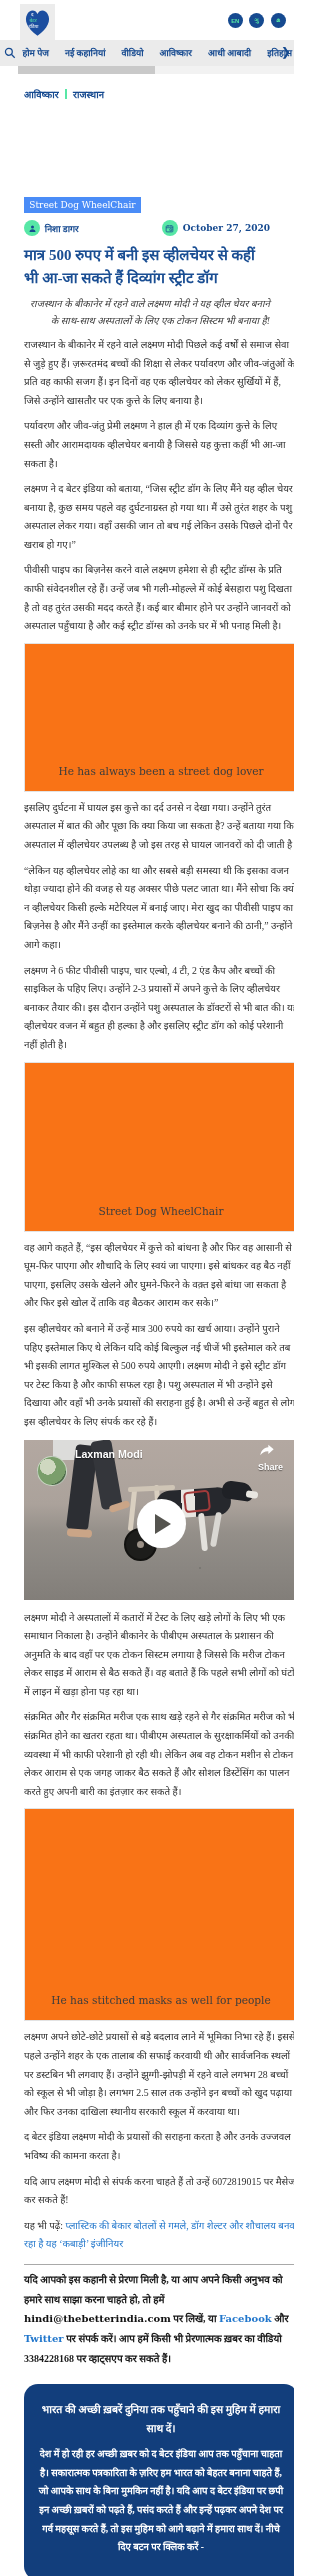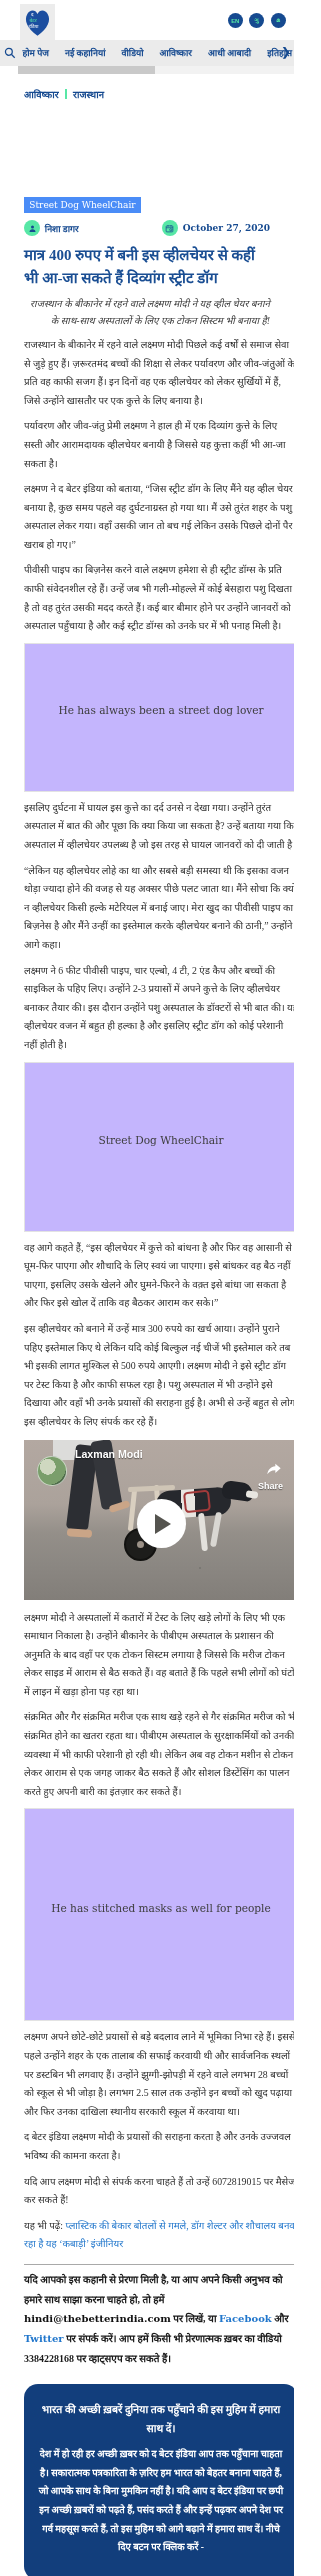--- a/index.html
+++ b/index.html
@@ -35,21 +35,21 @@
   .meta-circle { width:16px; height:16px; border-radius:50%; background:#57e7a6; display:flex; align-items:center; justify-content:center; }
   .meta-circle svg { width:9px; height:9px; }
   .meta-name { font-size:9px; font-weight:700; color:#164a90; cursor:pointer; }
   .meta-date { font-family:"DejaVu Serif",serif; font-size:9px; font-weight:700; color:#164a90; }
   h1.title { margin:7.5px 24px 0 24px; font-size:15px; line-height:1.55; color:#1a4e93; font-weight:700; }
   .subtitle { margin:4.3px 24px 0 24px; font-style:italic; font-size:9.8px; line-height:1.75; color:#3a3a3a;text-align:right; }
 
   
   .content { margin:3.2px 23.4px 0 24px; width:274px; }
   .content p.body-p { font-size:9.8px; line-height:18.6px; color:#2e2e2e; margin:7px 0; }
-  .figure { border:0.5px solid #e3e3e3; background:#c4b5fd; margin:0 0; display:flex; flex-direction:column; justify-content:center; align-items:center; }
+  .figure { border:0.5px solid #e3e3e3; background:#f97316; margin:0 0; display:flex; flex-direction:column; justify-content:flex-end; align-items:center; }
   .fig-1 { height:149px; } .fig-2 { height:170px; } .fig-3 { height:213px; }
   .fig-caption { font-family:"DejaVu Serif",serif; font-size:10.6px; color:#3d3d3d; padding-bottom:14px; text-align:center; }
 
   
   .video { position:relative; height:160px; margin:8.5px 0; overflow:hidden; cursor:pointer;
     background:
       radial-gradient(1.6px 1.6px at 21px 133px, #6f6d69 40%, transparent 41%),
       radial-gradient(1.6px 1.6px at 64px 144px, #6f6d69 40%, transparent 41%),
       radial-gradient(2.1px 2.1px at 176px 128px, #7a7873 40%, transparent 41%),
       radial-gradient(1.6px 1.6px at 240px 144px, #6f6d69 40%, transparent 41%),
@@ -69,21 +69,21 @@
   .v-dogbody { position:absolute; left:132px; top:49px; width:75px; height:28px; border-radius:14px; transform:rotate(-4deg);
     background:linear-gradient(90deg,#26282d 0 34%, #e8e6e1 34% 52%, #26282d 52% 100%); }
   .v-doghead { position:absolute; left:198px; top:42px; width:31px; height:18px; border-radius:8.5px 11.7px 5.3px 7.5px; background:#1f2126; transform:rotate(8deg); }
   .v-dogsnout { position:absolute; left:222px; top:51px; width:11.7px; height:7px; border-radius:3.2px; background:#e8e6e1; transform:rotate(8deg); }
   .v-dogleg { position:absolute; left:176px; top:73px; width:6.4px; height:38px; background:#e3e1dc; border-radius:2.7px; transform:rotate(-6deg); }
   .v-dogleg2 { position:absolute; left:189px; top:72px; width:5.9px; height:35px; background:#d9d7d2; border-radius:2.7px; transform:rotate(10deg); }
   .v-harness { position:absolute; left:160px; top:51px; width:25.5px; height:21px; border:2.1px solid #a23a3a; border-radius:4.3px; transform:rotate(-6deg); background:transparent; }
   .v-avatar { position:absolute; left:12.8px; top:16px; width:30px; height:30px; border-radius:50%; border:0.5px solid rgba(255,255,255,.6);
     background:radial-gradient(circle at 35% 35%, #cfd8c0 0 30%, #7a9e6b 31% 70%, #4e6b4a 71% 100%); cursor:pointer; }
   .v-author { position:absolute; left:51px; top:8px; color:#fff; font-family:"Liberation Sans",sans-serif; font-size:10.6px; font-weight:bold; text-shadow:0 0.5px 1.1px rgba(0,0,0,.5); cursor:pointer; }
-  .v-share { position:absolute; right:15px; top:21px; text-align:right; cursor:pointer; }
+  .v-share { position:absolute; right:15px; top:2px; text-align:left; cursor:pointer; }
   .v-share svg { width:18px; height:16px; }
   .v-share-label { color:#fff; font-family:"Liberation Sans",sans-serif; font-size:9px; font-weight:bold; margin-top:2.1px; text-shadow:0 0.5px 1.1px rgba(0,0,0,.5); }
   .v-play { position:absolute; left:50%; top:50%; width:49px; height:49px; margin:-21px 0 0 -24.5px; border-radius:50%; background:#ffffff; display:flex; align-items:center; justify-content:center; cursor:pointer; }
   .v-play-tri { width:0; height:0; border-left:16px solid #55544f; border-top:10px solid transparent; border-bottom:10px solid transparent; margin-left:4.3px; }
 
   
   .also-read { font-size:9.8px; line-height:18.6px; margin:7px 0; color:#2e2e2e; }
   .also-read a { color:#2277cc; text-decoration:none; cursor:pointer; }
   .rule { border:none; border-top:0.5px solid #a9a9a9; margin:9.6px 0 2.1px 0; }
   .bold-note { font-size:10px; line-height:19.7px; font-weight:700; color:#1a1a1a; margin:5.3px 0; }
@@ -166,21 +166,21 @@
             <rect x="3" y="5" width="18" height="16" rx="2"></rect>
             <line x1="3" y1="10" x2="21" y2="10"></line>
             <line x1="8" y1="3" x2="8" y2="7"></line>
             <line x1="16" y1="3" x2="16" y2="7"></line>
             <circle cx="15.5" cy="15.5" r="3"></circle>
           </svg>
       </span>
       <span class="meta-date">October 27, 2020</span>
     </div>
   </div>
-  <h1 class="title">मात्र 400 रुपए में बनी इस व्हीलचेयर से कहीं भी आ-जा सकते हैं दिव्यांग स्ट्रीट डॉग</h1>
+  <h1 class="title">मात्र 500 रुपए में बनी इस व्हीलचेयर से कहीं भी आ-जा सकते हैं दिव्यांग स्ट्रीट डॉग</h1>
   <div class="subtitle">राजस्थान के बीकानेर में रहने वाले लक्ष्मण मोदी ने यह व्हील चेयर बनाने के साथ-साथ अस्पतालों के लिए एक टोकन सिस्टम भी बनाया है!</div>
 
   
   <div class="content">
     <p class="body-p">राजस्थान के बीकानेर में रहने वाले लक्ष्मण मोदी पिछले कई वर्षों से समाज सेवा से जुड़े हुए हैं। ज़रूरतमंद बच्चों की शिक्षा से लेकर पर्यावरण और जीव-जंतुओं के प्रति वह काफी सजग हैं। इन दिनों वह एक व्हीलचेयर को लेकर सुर्खियों में हैं, जिसे उन्होंने खासतौर पर एक कुत्ते के लिए बनाया है।</p>
     <p class="body-p">पर्यावरण और जीव-जंतु प्रेमी लक्ष्मण ने हाल ही में एक दिव्यांग कुत्ते के लिए सस्ती और आरामदायक व्हीलचेयर बनायी है जिससे यह कुत्ता कहीं भी आ-जा सकता है।</p>
     <p class="body-p">लक्ष्मण ने द बेटर इंडिया को बताया, “जिस स्ट्रीट डॉग के लिए मैंने यह व्हील चेयर बनाया है, कुछ समय पहले वह दुर्घटनाग्रस्त हो गया था। मैं उसे तुरंत शहर के पशु अस्पताल लेकर गया। वहाँ उसकी जान तो बच गई लेकिन उसके पिछले दोनों पैर खराब हो गए।”</p>
     <p class="body-p">पीवीसी पाइप का बिज़नेस करने वाले लक्ष्मण हमेशा से ही स्ट्रीट डॉग्स के प्रति काफी संवेदनशील रहे हैं। उन्हें जब भी गली-मोहल्ले में कोई बेसहारा पशु दिखता है तो वह तुरंत उसकी मदद करते हैं। कई बार बीमार होने पर उन्होंने जानवरों को अस्पताल पहुँचाया है और कई स्ट्रीट डॉग्स को उनके घर में भी पनाह मिली है।</p>
 
     <figure class="figure fig-1">

